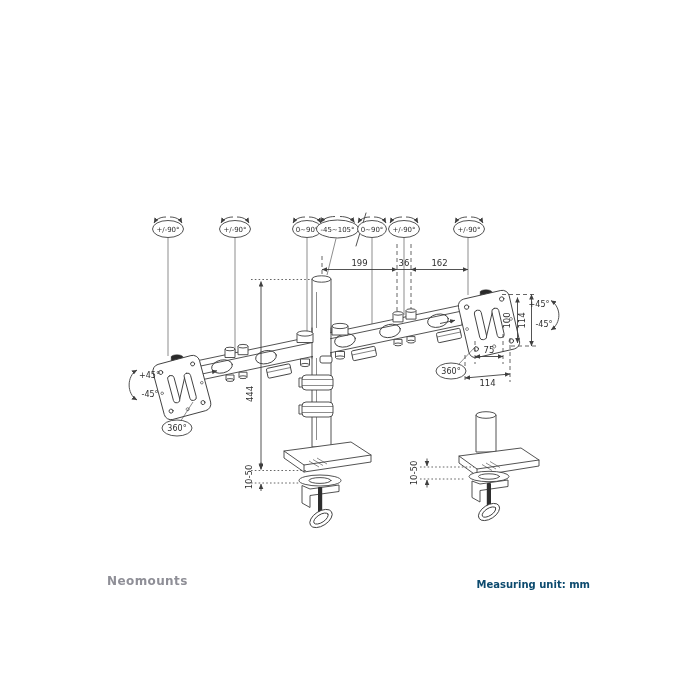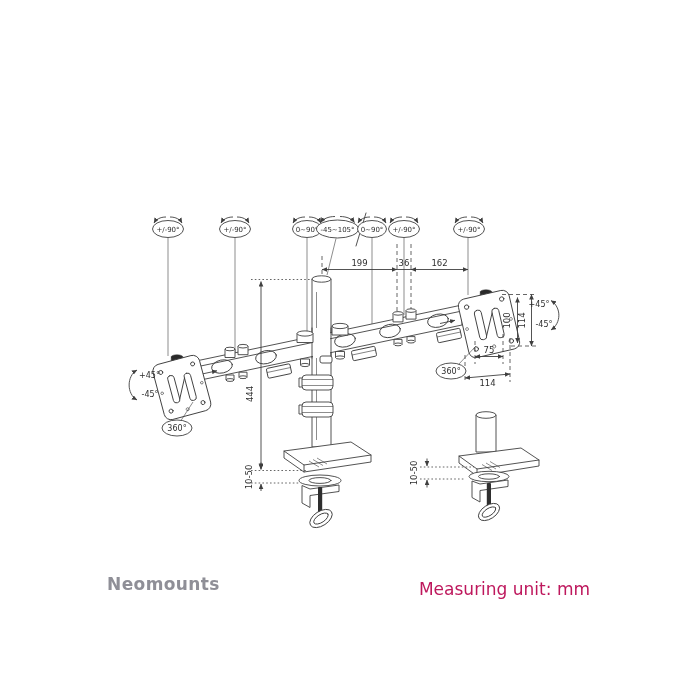--- a/index.html
+++ b/index.html
@@ -11,23 +11,23 @@
   .thin{fill:none;stroke:#3f3f3f;stroke-width:0.6;}
   .dot{fill:none;stroke:#3f3f3f;stroke-width:0.8;stroke-dasharray:1.6 2.2;}
   .dsh{fill:none;stroke:#3f3f3f;stroke-width:0.8;stroke-dasharray:4 3;}
   .dimln{fill:none;stroke:#3f3f3f;stroke-width:0.9;marker-start:url(#ar);marker-end:url(#ar);}
   .arrend{fill:none;stroke:#3f3f3f;stroke-width:0.9;marker-end:url(#ar);}
   .dark{fill:#2b2b2b;stroke:#2b2b2b;stroke-width:0.5;}
   .screw{fill:#2e2e2e;}
   .dimtxt{font:8.5px "DejaVu Sans",sans-serif;fill:#2e2e2e;text-anchor:middle;}
   .cotxt{font:7px "DejaVu Sans",sans-serif;fill:#2e2e2e;text-anchor:middle;}
   .angtxt{font:8px "DejaVu Sans",sans-serif;fill:#2e2e2e;}
-  .brand{position:absolute;left:107px;top:574px;font-size:17px;font-weight:600;
+  .brand{position:absolute;left:107px;top:574px;font-size:12px;font-weight:600;
          letter-spacing:0.4px;color:#8f8f97;}
-  .unit{position:absolute;right:110px;top:579px;font-size:17px;font-weight:400;color:#be185d;}
+  .unit{position:absolute;right:110px;top:579px;font-size:10px;font-weight:700;color:#0c4a6e;}
 </style>
 </head>
 <body>
 
 <div class="canvas">
 <svg width="700" height="700" viewBox="0 0 700 700">
   <defs>
     <marker id="ar" markerWidth="7" markerHeight="6" refX="5.6" refY="2.6" orient="auto-start-reverse">
       <path d="M0,0 L5.8,2.6 L0,5.2 Z" fill="#3f3f3f"></path>
     </marker>

